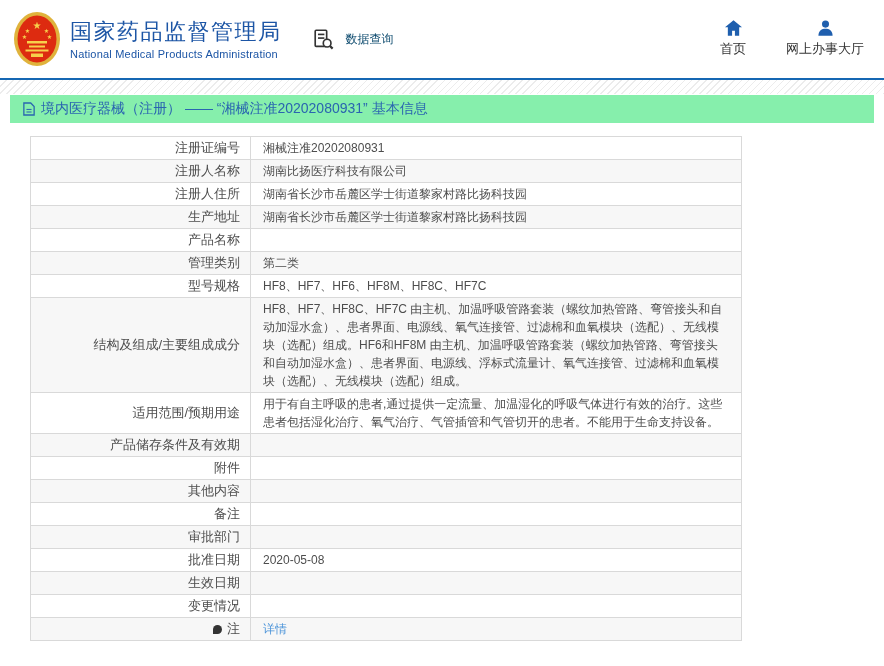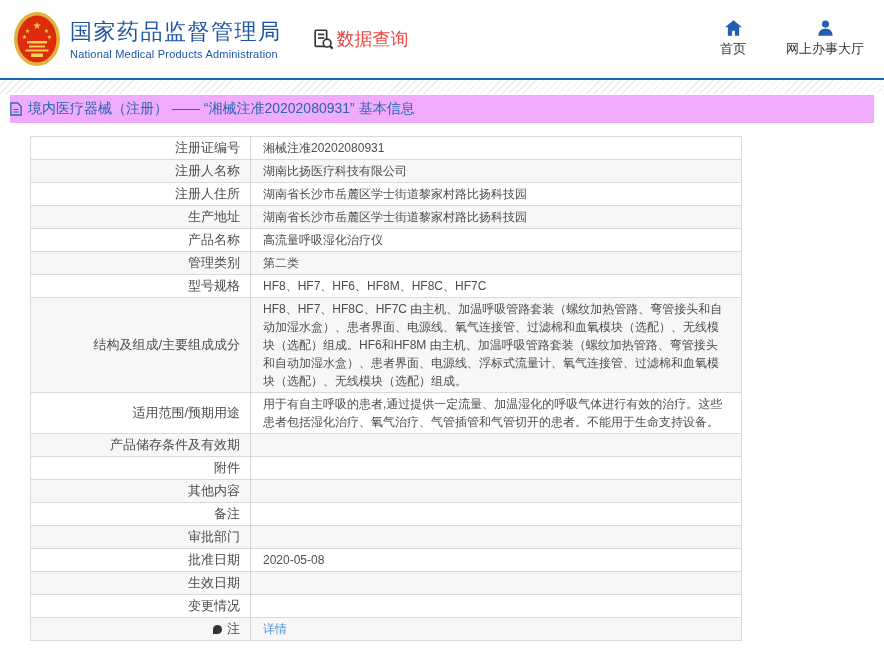--- a/index.html
+++ b/index.html
@@ -7,28 +7,28 @@
   body {
     width:884px; height:666px; position:relative; overflow:hidden;
     font-family:"Liberation Sans", sans-serif; color:#4d4d4d;
   }
   
   .header { height:80px; display:flex; align-items:center; padding:0 14px 0 14px; border-bottom:2px solid #1567b3; background:#fff; }
   .emblem { width:46px; height:54px; flex:0 0 auto; }
   .brand { margin-left:10px; }
   .brand-cn { font-size:22px; font-weight:normal; color:#1c55a5; letter-spacing:1.5px; line-height:26px; }
   .brand-en { font-size:11px; color:#1c55a5; margin-top:3px; letter-spacing:0.2px; }
-  .dq { display:flex; align-items:center; margin-left:30px; gap:3px; color:#ef4444; font-size:18px; cursor:pointer; }
+  .dq { display:flex; align-items:center; margin-left:30px; gap:12px; color:#0c4a6e; font-size:12px; cursor:pointer; }
   .spacer { flex:1; }
   .nav { display:flex; gap:40px; margin-right:6px; }
   .nav-item { display:flex; flex-direction:column; align-items:center; gap:4px; font-size:13px; color:#333; cursor:pointer; }
   
   .hatch { height:14px; background:repeating-linear-gradient(135deg,#ffffff 0px,#ffffff 4px,#ececec 4px,#ececec 5px); }
   
-  .breadcrumb { margin:1px 10px 0 10px; height:28px; background:#f0abfc; display:flex; align-items:center; gap:6px; font-size:14px; color:#2a65b0; }
+  .breadcrumb { margin:1px 10px 0 10px; height:28px; background:#86efac; display:flex; align-items:center; gap:6px; padding-left:13px; font-size:14px; color:#2a65b0; }
   
   .table { margin:13px 0 0 30px; width:712px; border:1px solid #d9d9d9; border-bottom:none; }
   .row { display:flex; border-bottom:1px solid #d9d9d9; background:#fff; }
   .row:nth-child(even) { background:#f7f7f7; }
   .cell-label {
     width:220px; flex:0 0 220px; border-right:1px solid #d9d9d9;
     display:flex; align-items:center; justify-content:flex-end;
     padding:2px 10px 2px 4px; font-size:13px; line-height:18px; color:#4d4d4d; text-align:right;
   }
   .cell-value {
@@ -111,21 +111,20 @@
   <div class="row">
     <div class="cell-label">注册人住所</div>
     <div class="cell-value">湖南省长沙市岳麓区学士街道黎家村路比扬科技园</div>
   </div>
   <div class="row">
     <div class="cell-label">生产地址</div>
     <div class="cell-value">湖南省长沙市岳麓区学士街道黎家村路比扬科技园</div>
   </div>
   <div class="row">
     <div class="cell-label">产品名称</div>
-    <div class="cell-value">高流量呼吸湿化治疗仪</div>
   </div>
   <div class="row">
     <div class="cell-label">管理类别</div>
     <div class="cell-value">第二类</div>
   </div>
   <div class="row">
     <div class="cell-label">型号规格</div>
     <div class="cell-value">HF8、HF7、HF6、HF8M、HF8C、HF7C</div>
   </div>
   <div class="row">

